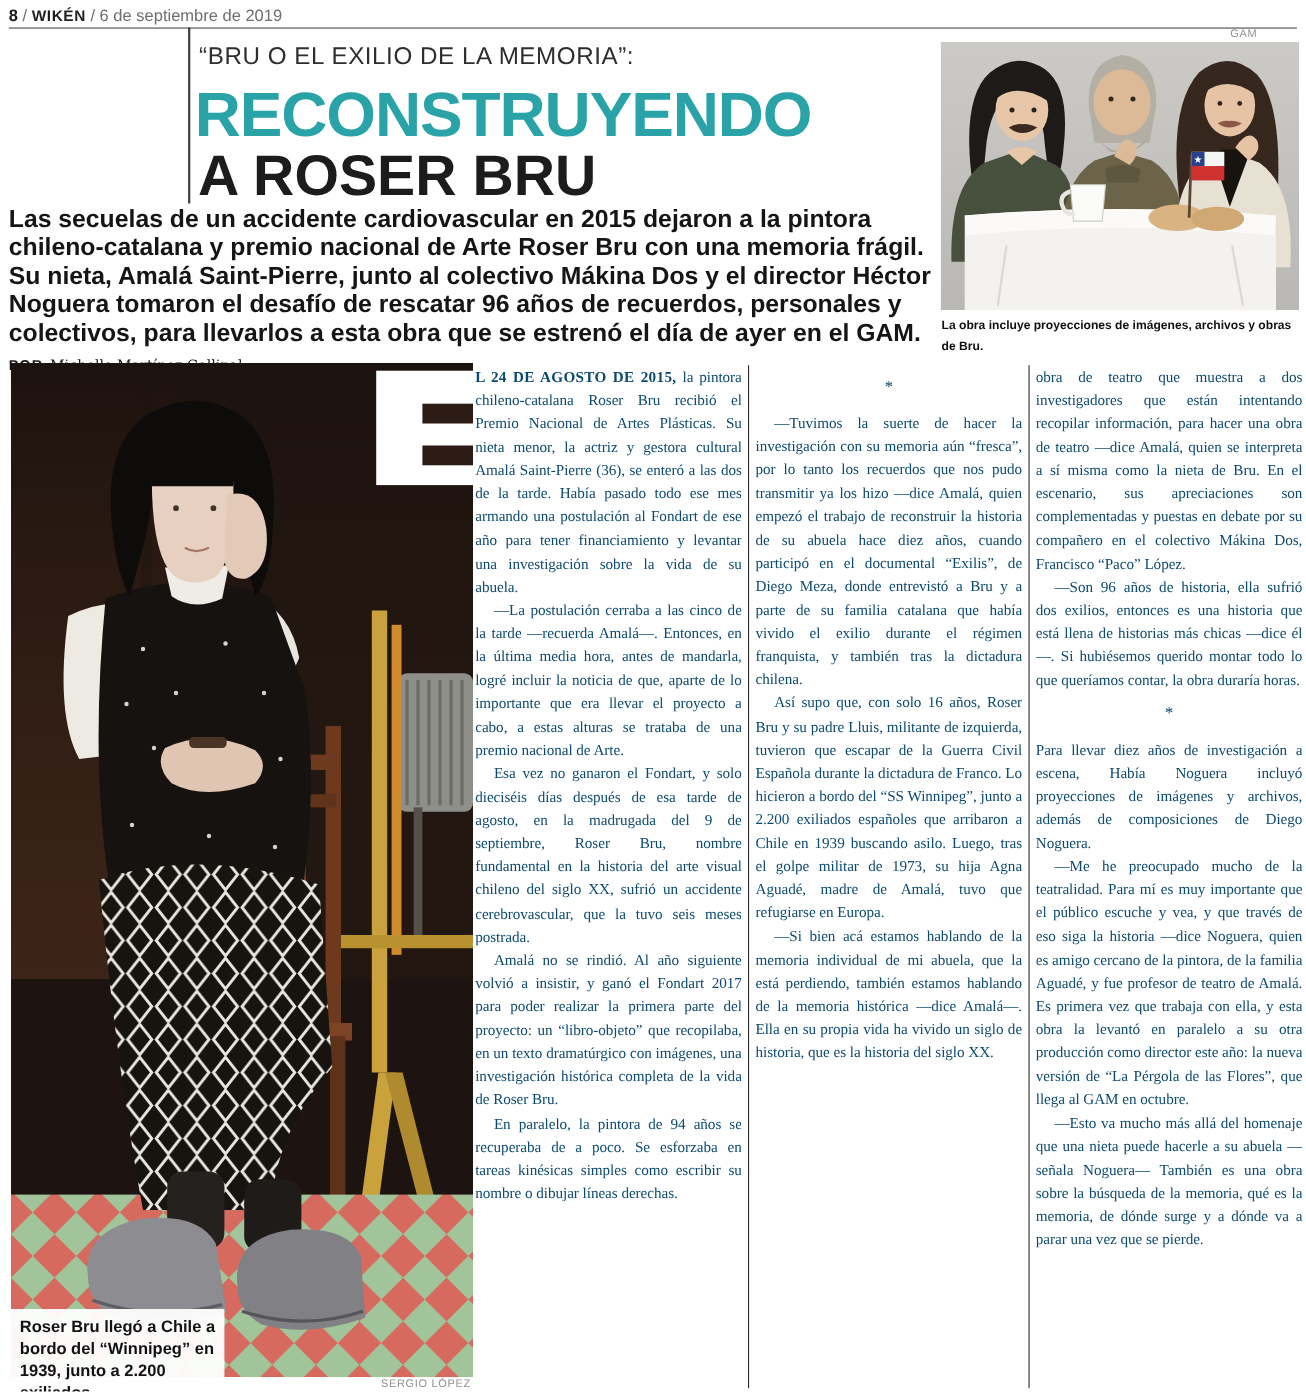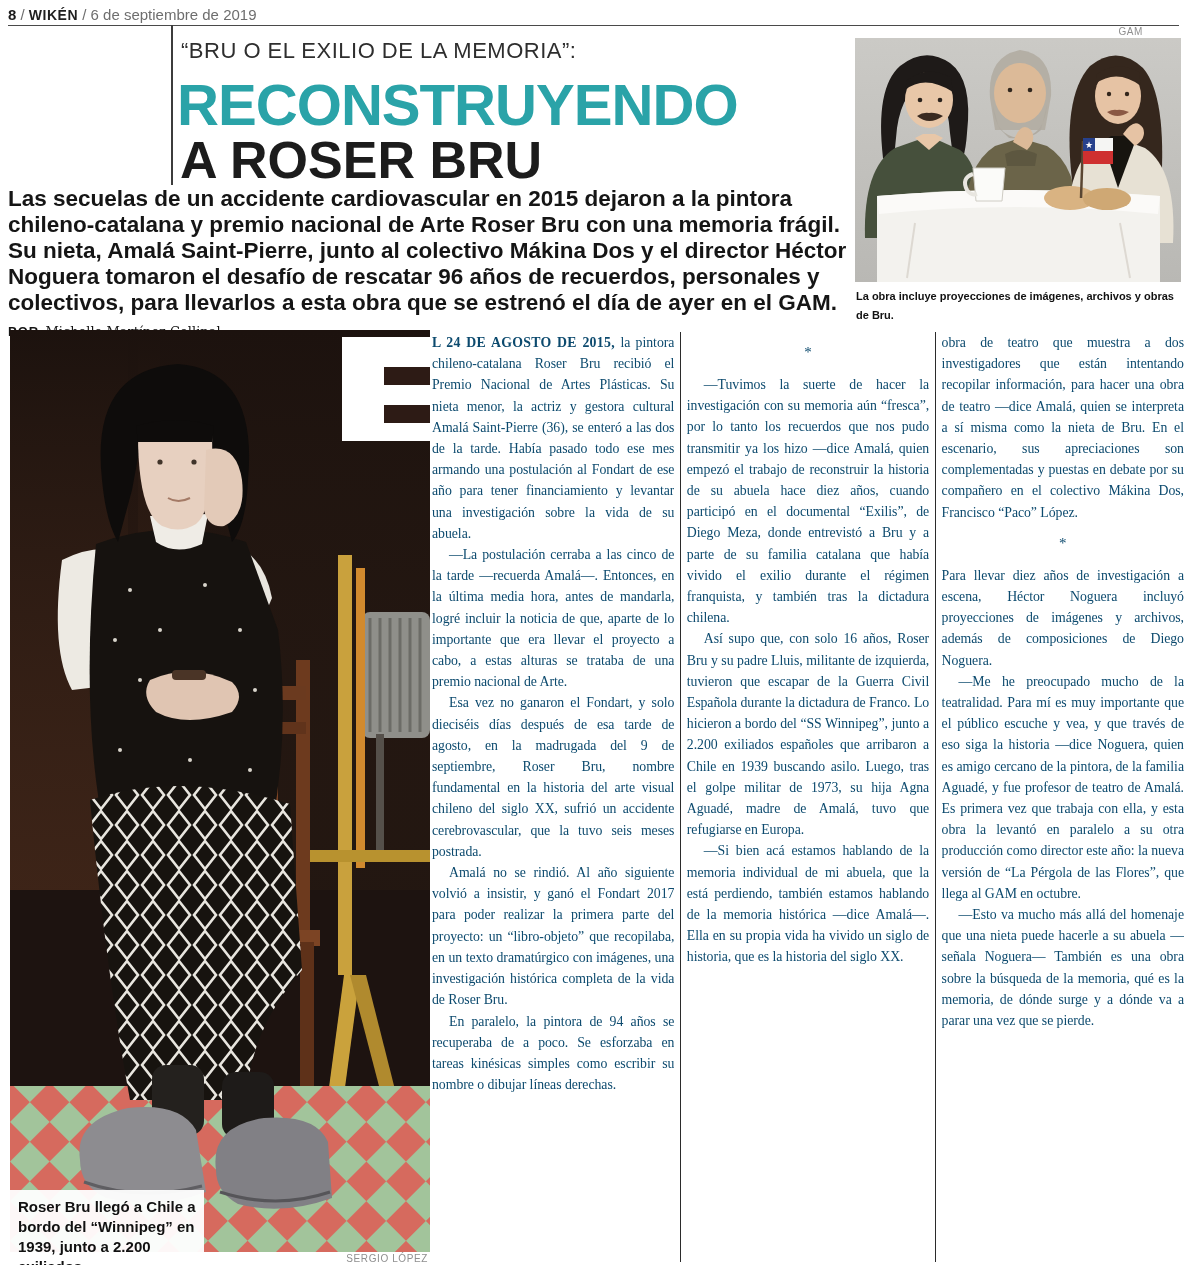--- a/index.html
+++ b/index.html
@@ -254,18 +254,19 @@
       <div class="sep">*</div>
       <p class="p">—Tuvimos la suerte de hacer la investigación con su memoria aún “fresca”, por lo tanto los recuerdos que nos pudo transmitir ya los hizo —dice Amalá, quien empezó el trabajo de reconstruir la historia de su abuela hace diez años, cuando participó en el documental “Exilis”, de Diego Meza, donde entrevistó a Bru y a parte de su familia catalana que había vivido el exilio durante el régimen franquista, y también tras la dictadura chilena.</p>
       <p class="p">Así supo que, con solo 16 años, Roser Bru y su padre Lluis, militante de izquierda, tuvieron que escapar de la Guerra Civil Española durante la dictadura de Franco. Lo hicieron a bordo del “SS Winnipeg”, junto a 2.200 exiliados españoles que arribaron a Chile en 1939 buscando asilo. Luego, tras el golpe militar de 1973, su hija Agna Aguadé, madre de Amalá, tuvo que refugiarse en Europa.</p>
       <p class="p">—Si bien acá estamos hablando de la memoria individual de mi abuela, que la está perdiendo, también estamos hablando de la memoria histórica —dice Amalá—. Ella en su propia vida ha vivido un siglo de historia, que es la historia del siglo XX.</p>
     </div>
   <div class="gap"></div>
     <div class="colrule"></div>
     <div class="gap"></div>
   <div class="col">
       <p class="cont">obra de teatro que muestra a dos investigadores que están intentando recopilar información, para hacer una obra de teatro —dice Amalá, quien se interpreta a sí misma como la nieta de Bru. En el escenario, sus apreciaciones son complementadas y puestas en debate por su compañero en el colectivo Mákina Dos, Francisco “Paco” López.</p>
+      <p class="p">—Son 96 años de historia, ella sufrió dos exilios, entonces es una historia que está llena de historias más chicas —dice él—. Si hubiésemos querido montar todo lo que queríamos contar, la obra duraría horas.</p>
       <div class="sep">*</div>
-      <p class="cont">Para llevar diez años de investigación a escena, Héctor Noguera incluyó proyecciones de imágenes y archivos, además de composiciones de Diego Noguera.</p>
+      <p class="cont">Para llevar diez años de investigación a escena, Había Noguera incluyó proyecciones de imágenes y archivos, además de composiciones de Diego Noguera.</p>
       <p class="p">—Me he preocupado mucho de la teatralidad. Para mí es muy importante que el público escuche y vea, y que través de eso siga la historia —dice Noguera, quien es amigo cercano de la pintora, de la familia Aguadé, y fue profesor de teatro de Amalá. Es primera vez que trabaja con ella, y esta obra la levantó en paralelo a su otra producción como director este año: la nueva versión de “La Pérgola de las Flores”, que llega al GAM en octubre.</p>
       <p class="p">—Esto va mucho más allá del homenaje que una nieta puede hacerle a su abuela —señala Noguera— También es una obra sobre la búsqueda de la memoria, qué es la memoria, de dónde surge y a dónde va a parar una vez que se pierde.</p>
     </div>
 </div>
 
 </body></html>

